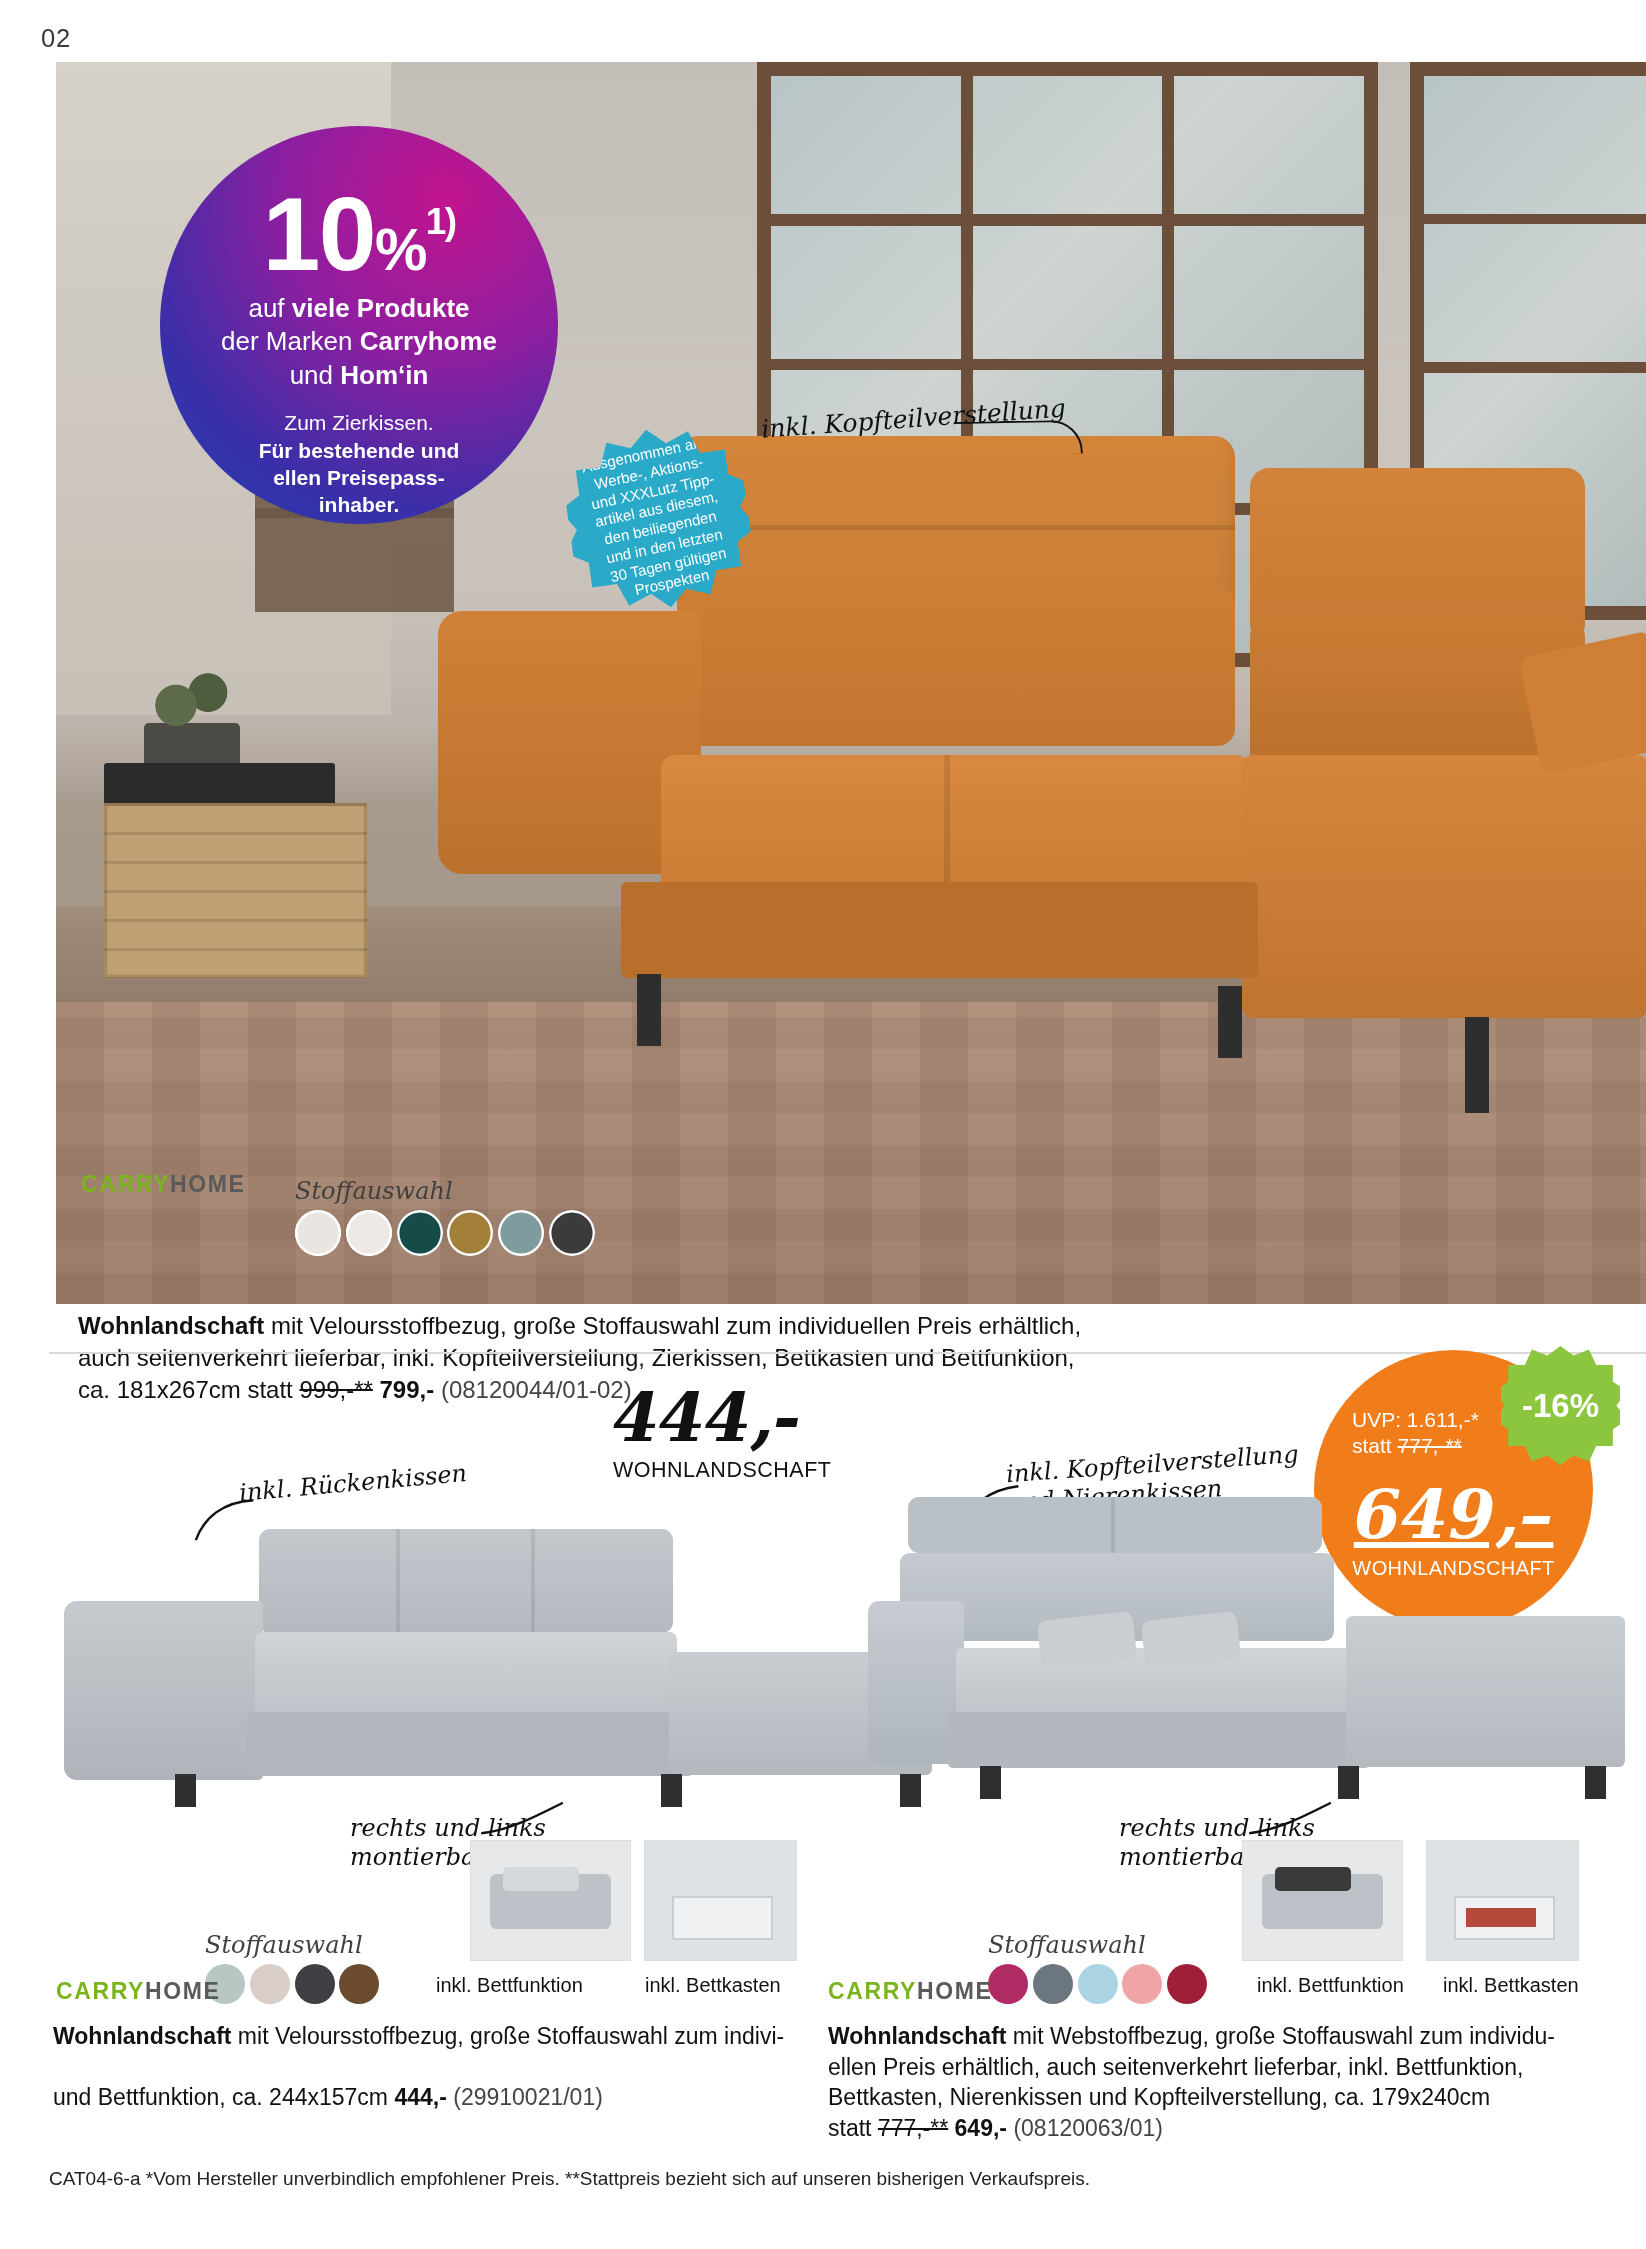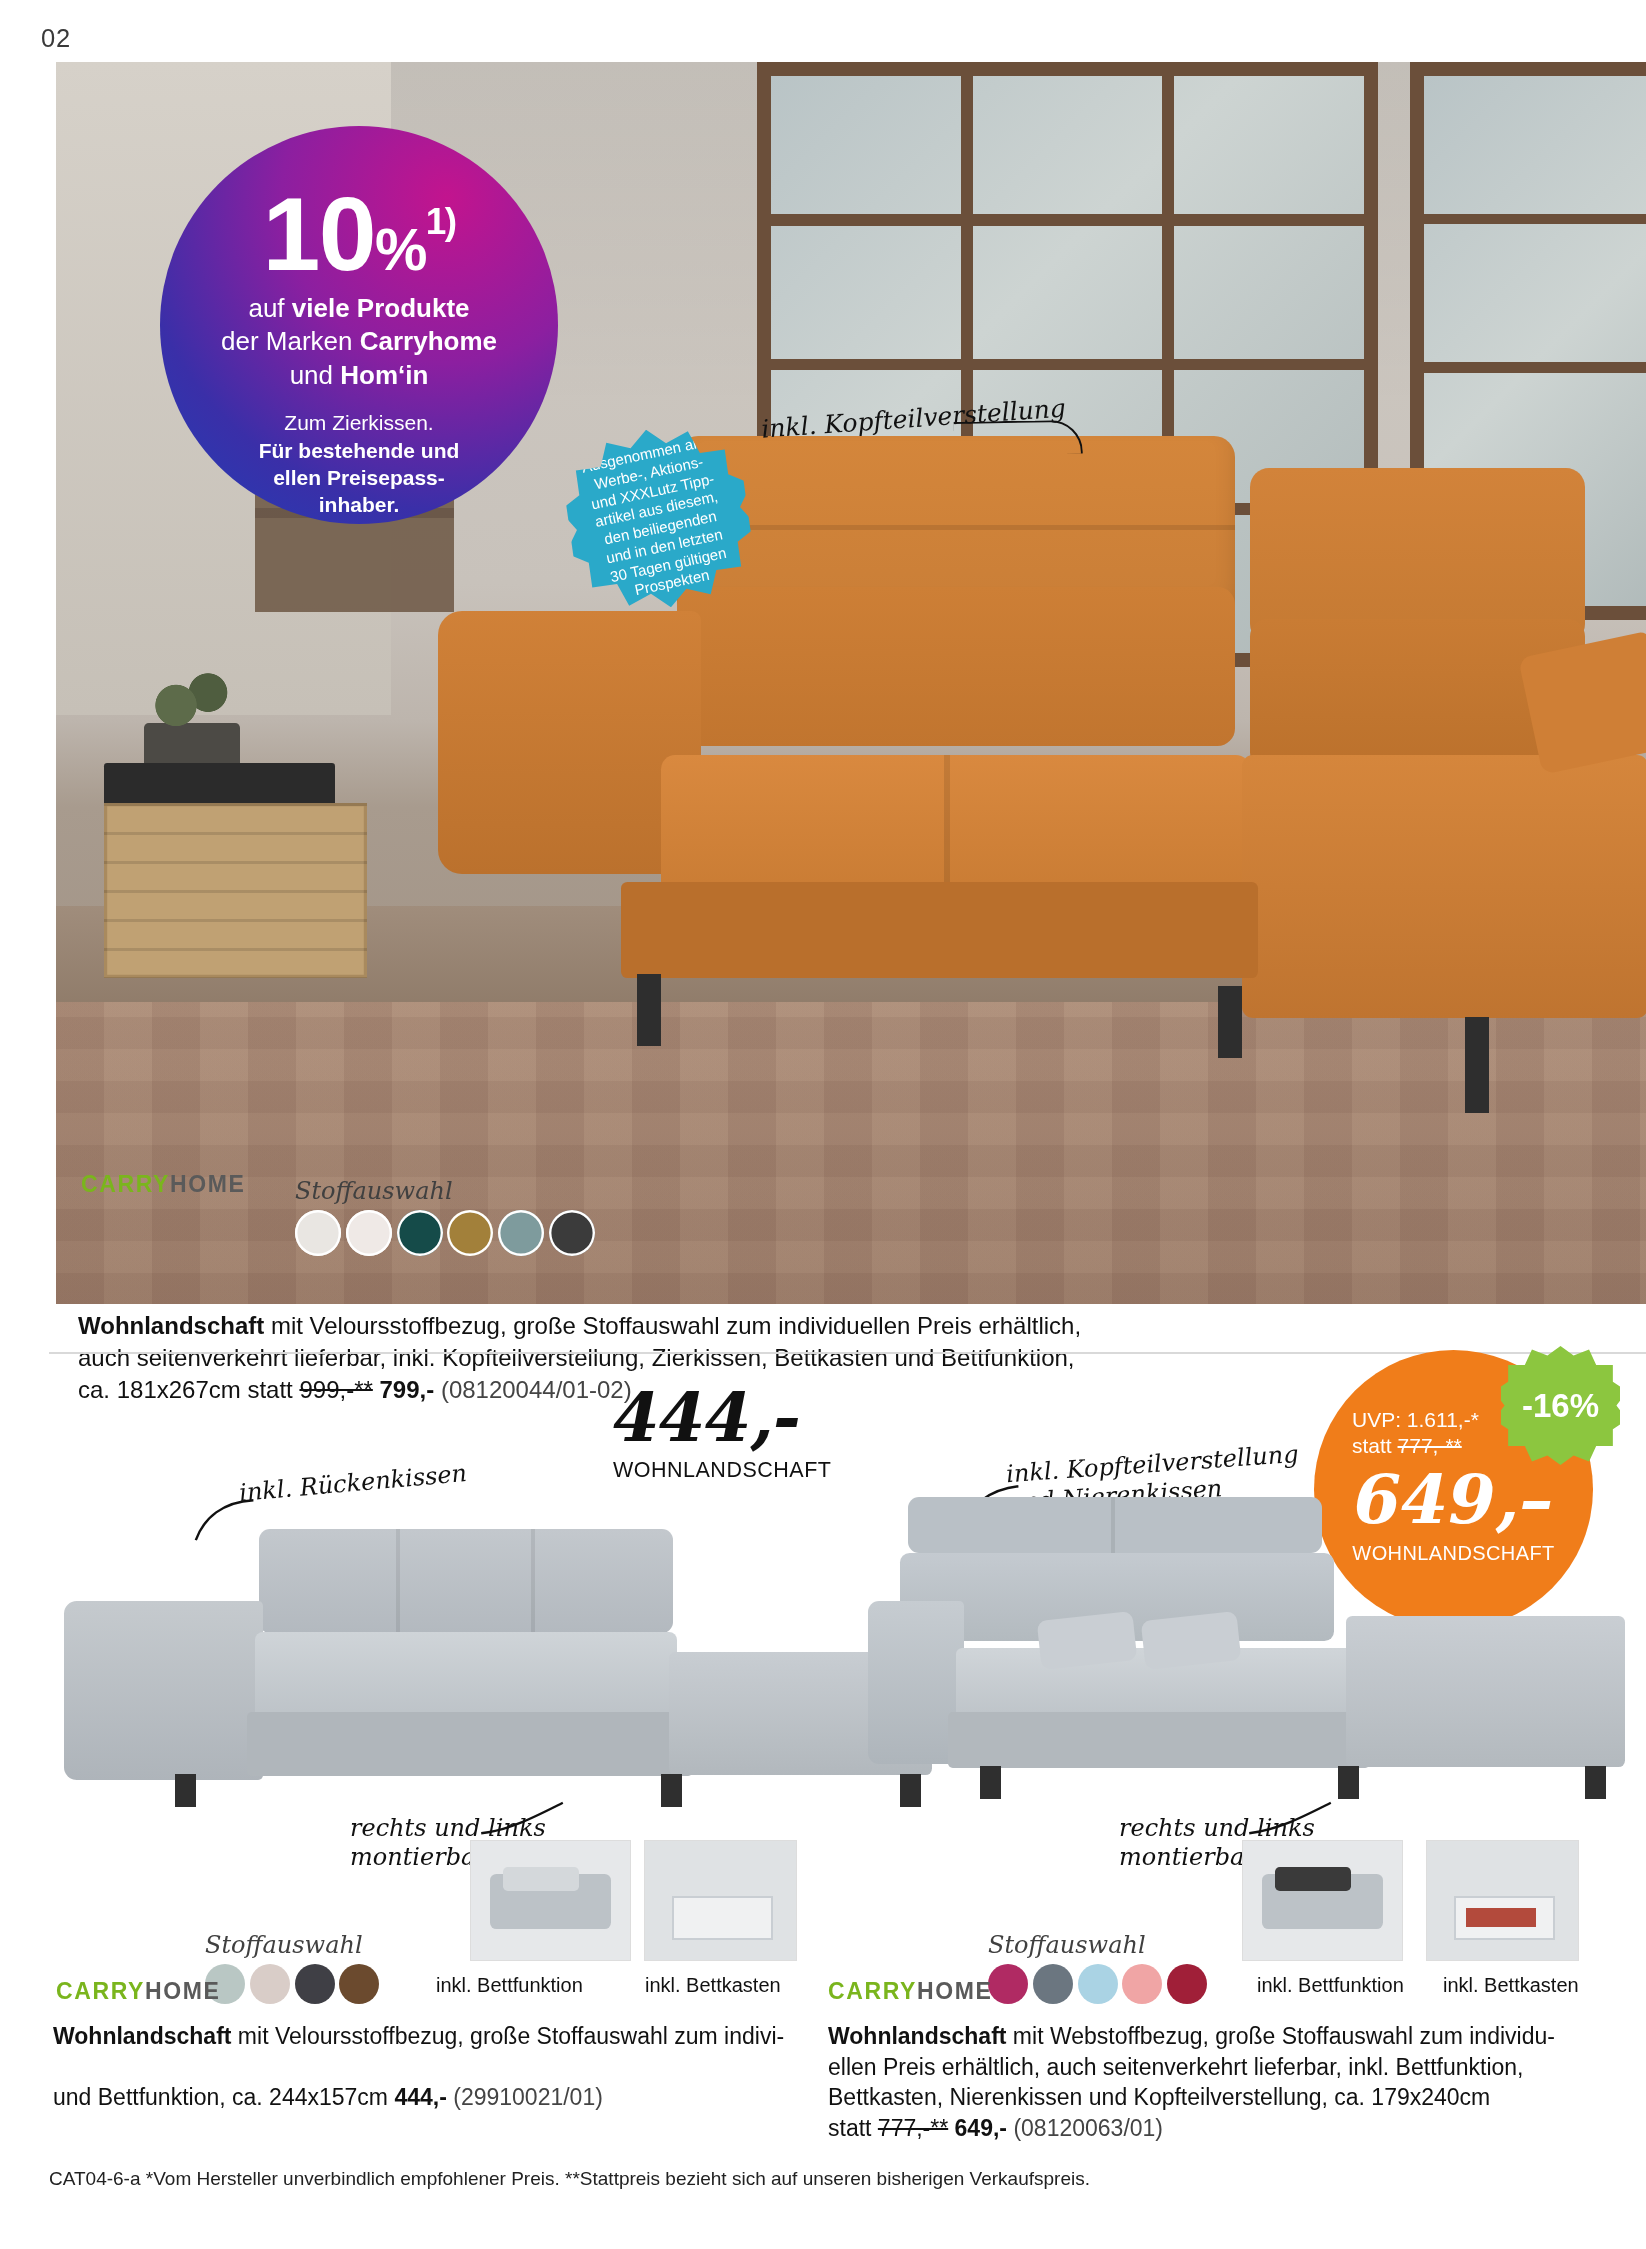--- a/index.html
+++ b/index.html
@@ -107,21 +107,21 @@
   
   .divider{position:absolute;left:49px;top:1352px;width:1597px;height:2.4px;background:#d9d9d9;}
 
   
   .price444{position:absolute;left:613px;top:1386px;text-align:left;}
   .price444 .num{font-family:"DejaVu Serif",serif;font-style:italic;font-weight:bold;font-size:67px;letter-spacing:-0.8px;color:#111;line-height:.95;}
   .price444 .lbl{font-size:21.5px;letter-spacing:0.5px;color:#111;margin-top:8px;}
 
   .price-circle{position:absolute;left:1314px;top:1350px;width:279px;height:279px;border-radius:50%;background:#f07d1a;color:#fff;text-align:center;}
   .price-circle .uvp{font-size:21px;margin-top:57px;line-height:1.25;text-align:left;padding-left:38px;}
-  .price-circle .big{font-family:"DejaVu Serif",serif;font-style:italic;font-weight:bold;font-size:68px;line-height:1;margin-top:5px;}
+  .price-circle .big{font-family:"DejaVu Serif",serif;font-style:italic;font-weight:bold;font-size:68px;line-height:1;margin-top:20px;text-decoration:underline;}
   .price-circle .lbl{font-size:20px;letter-spacing:0.4px;margin-top:9.6px;}
   .minus16{position:absolute;left:1501px;top:1346px;width:119px;height:119px;background:#8cc63f;color:#fff;display:flex;align-items:center;justify-content:center;font-size:33px;font-weight:bold;
     clip-path:polygon(50% 0%,61% 8%,74% 3%,80% 16%,94% 16%,94% 30%,106% 38%,97% 50%,106% 62%,94% 70%,94% 84%,80% 84%,74% 97%,61% 92%,50% 100%,39% 92%,26% 97%,20% 84%,6% 84%,6% 70%,-6% 62%,3% 50%,-6% 38%,6% 30%,6% 16%,20% 16%,26% 3%,39% 8%);}
 
   .hand{font-family:"DejaVu Serif",serif;font-style:italic;font-size:24px;color:#111;line-height:1.22;}
 
   
   .sofaL{position:absolute;left:56px;top:1513px;width:796px;height:279px;}
   .gl-back{position:absolute;left:203px;top:16px;width:414px;height:104px;background:linear-gradient(to bottom,#c3c8cd,#b3b9bf);border-radius:11px;}
   .gl-back:after{content:"";position:absolute;left:33%;top:0;width:4px;height:100%;background:rgba(0,0,0,.08);box-shadow:135px 0 0 rgba(0,0,0,.08);}

